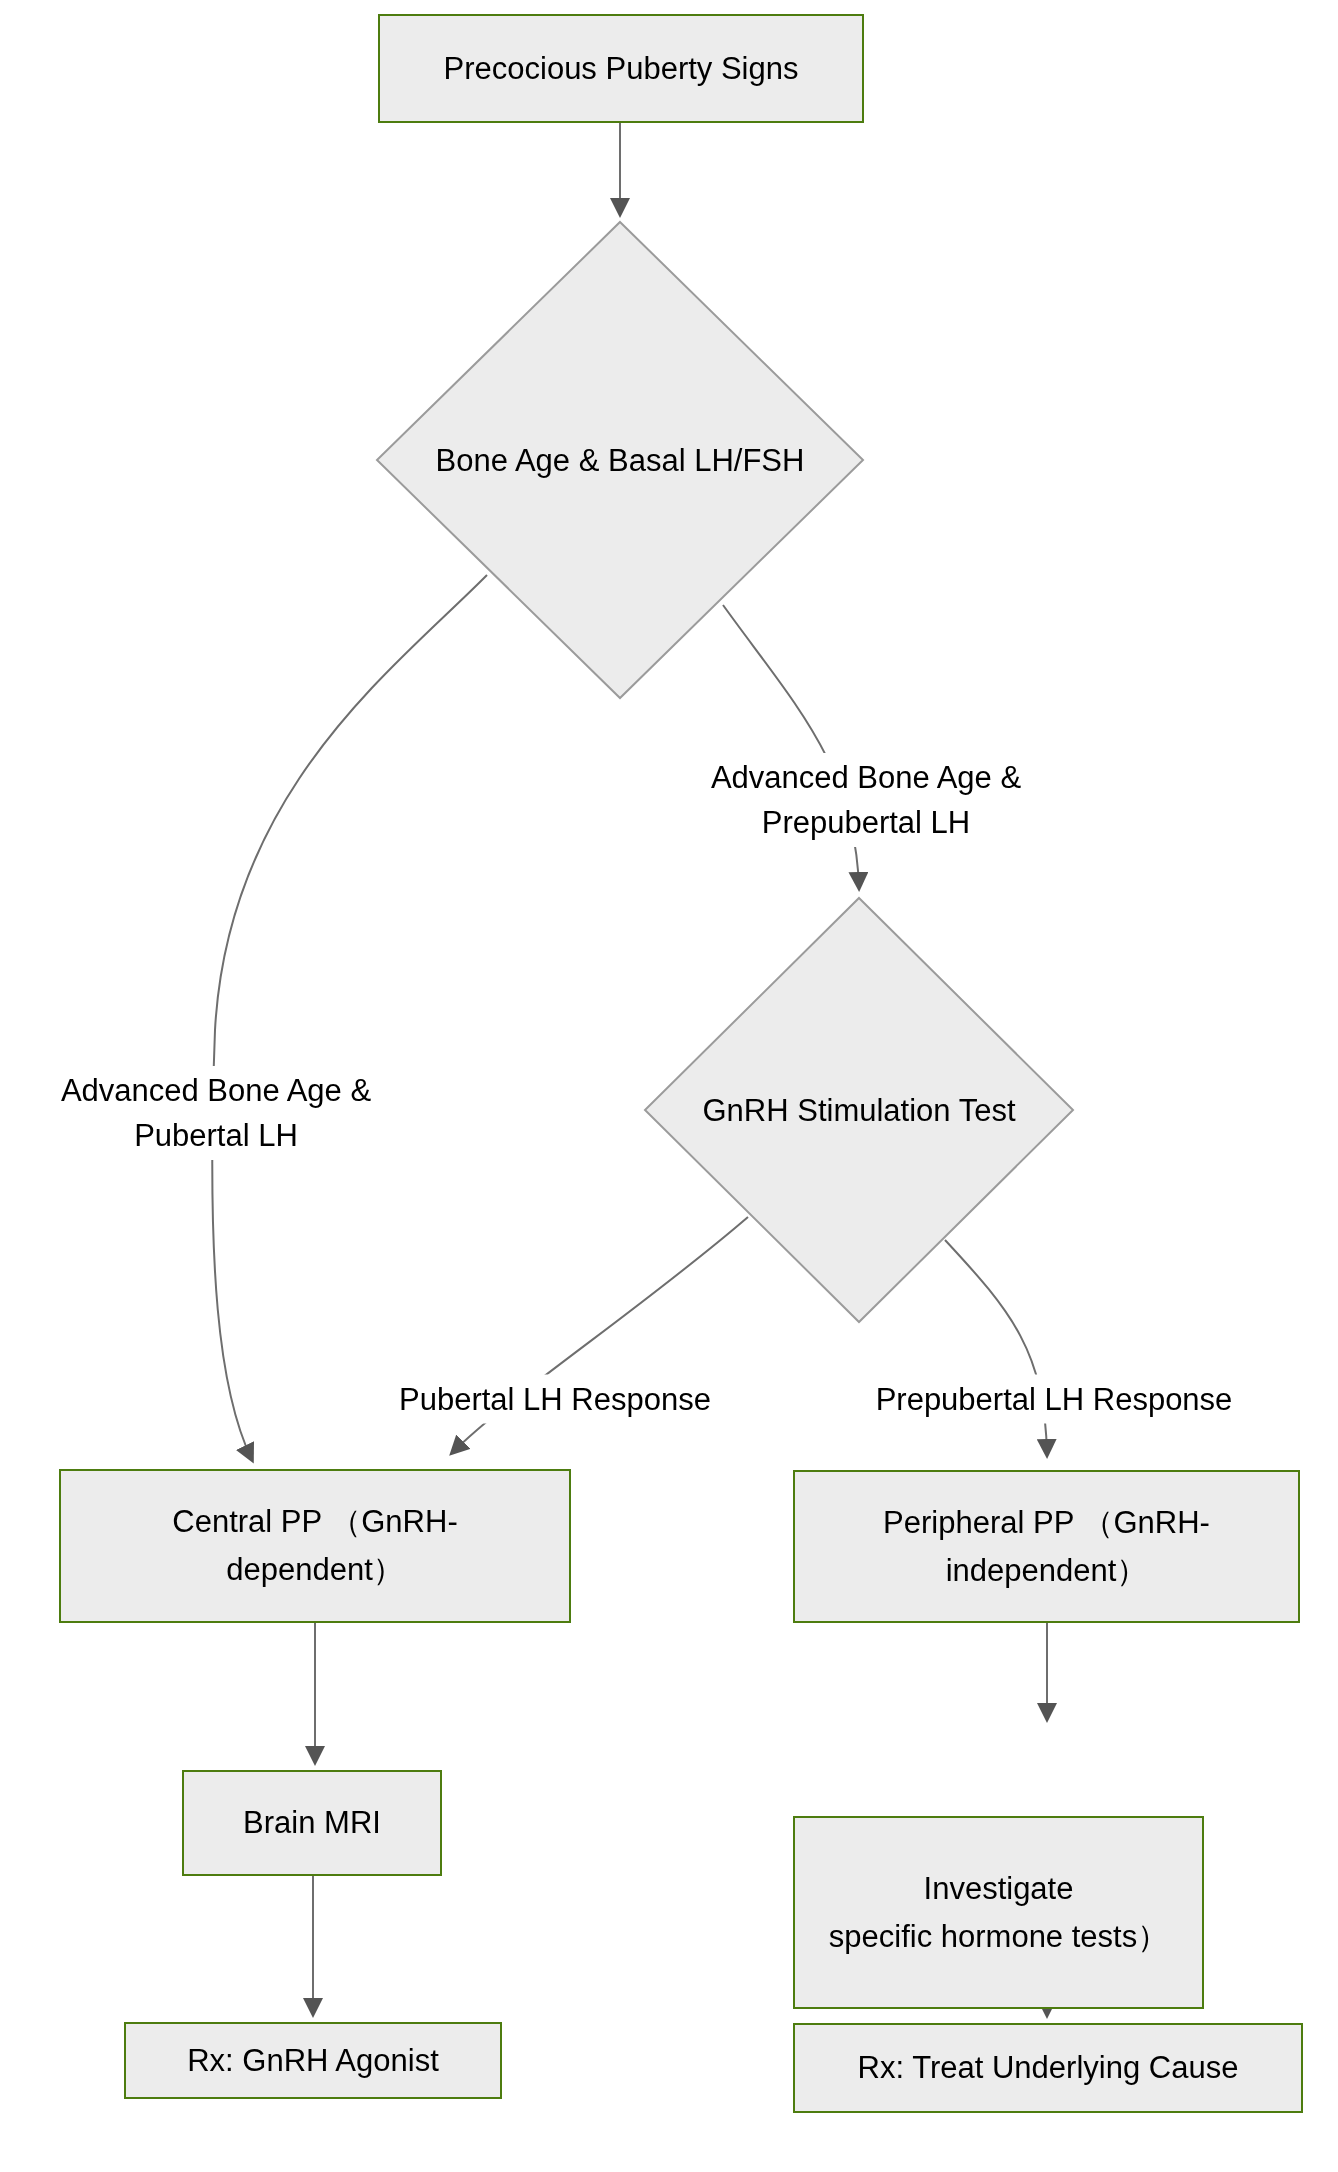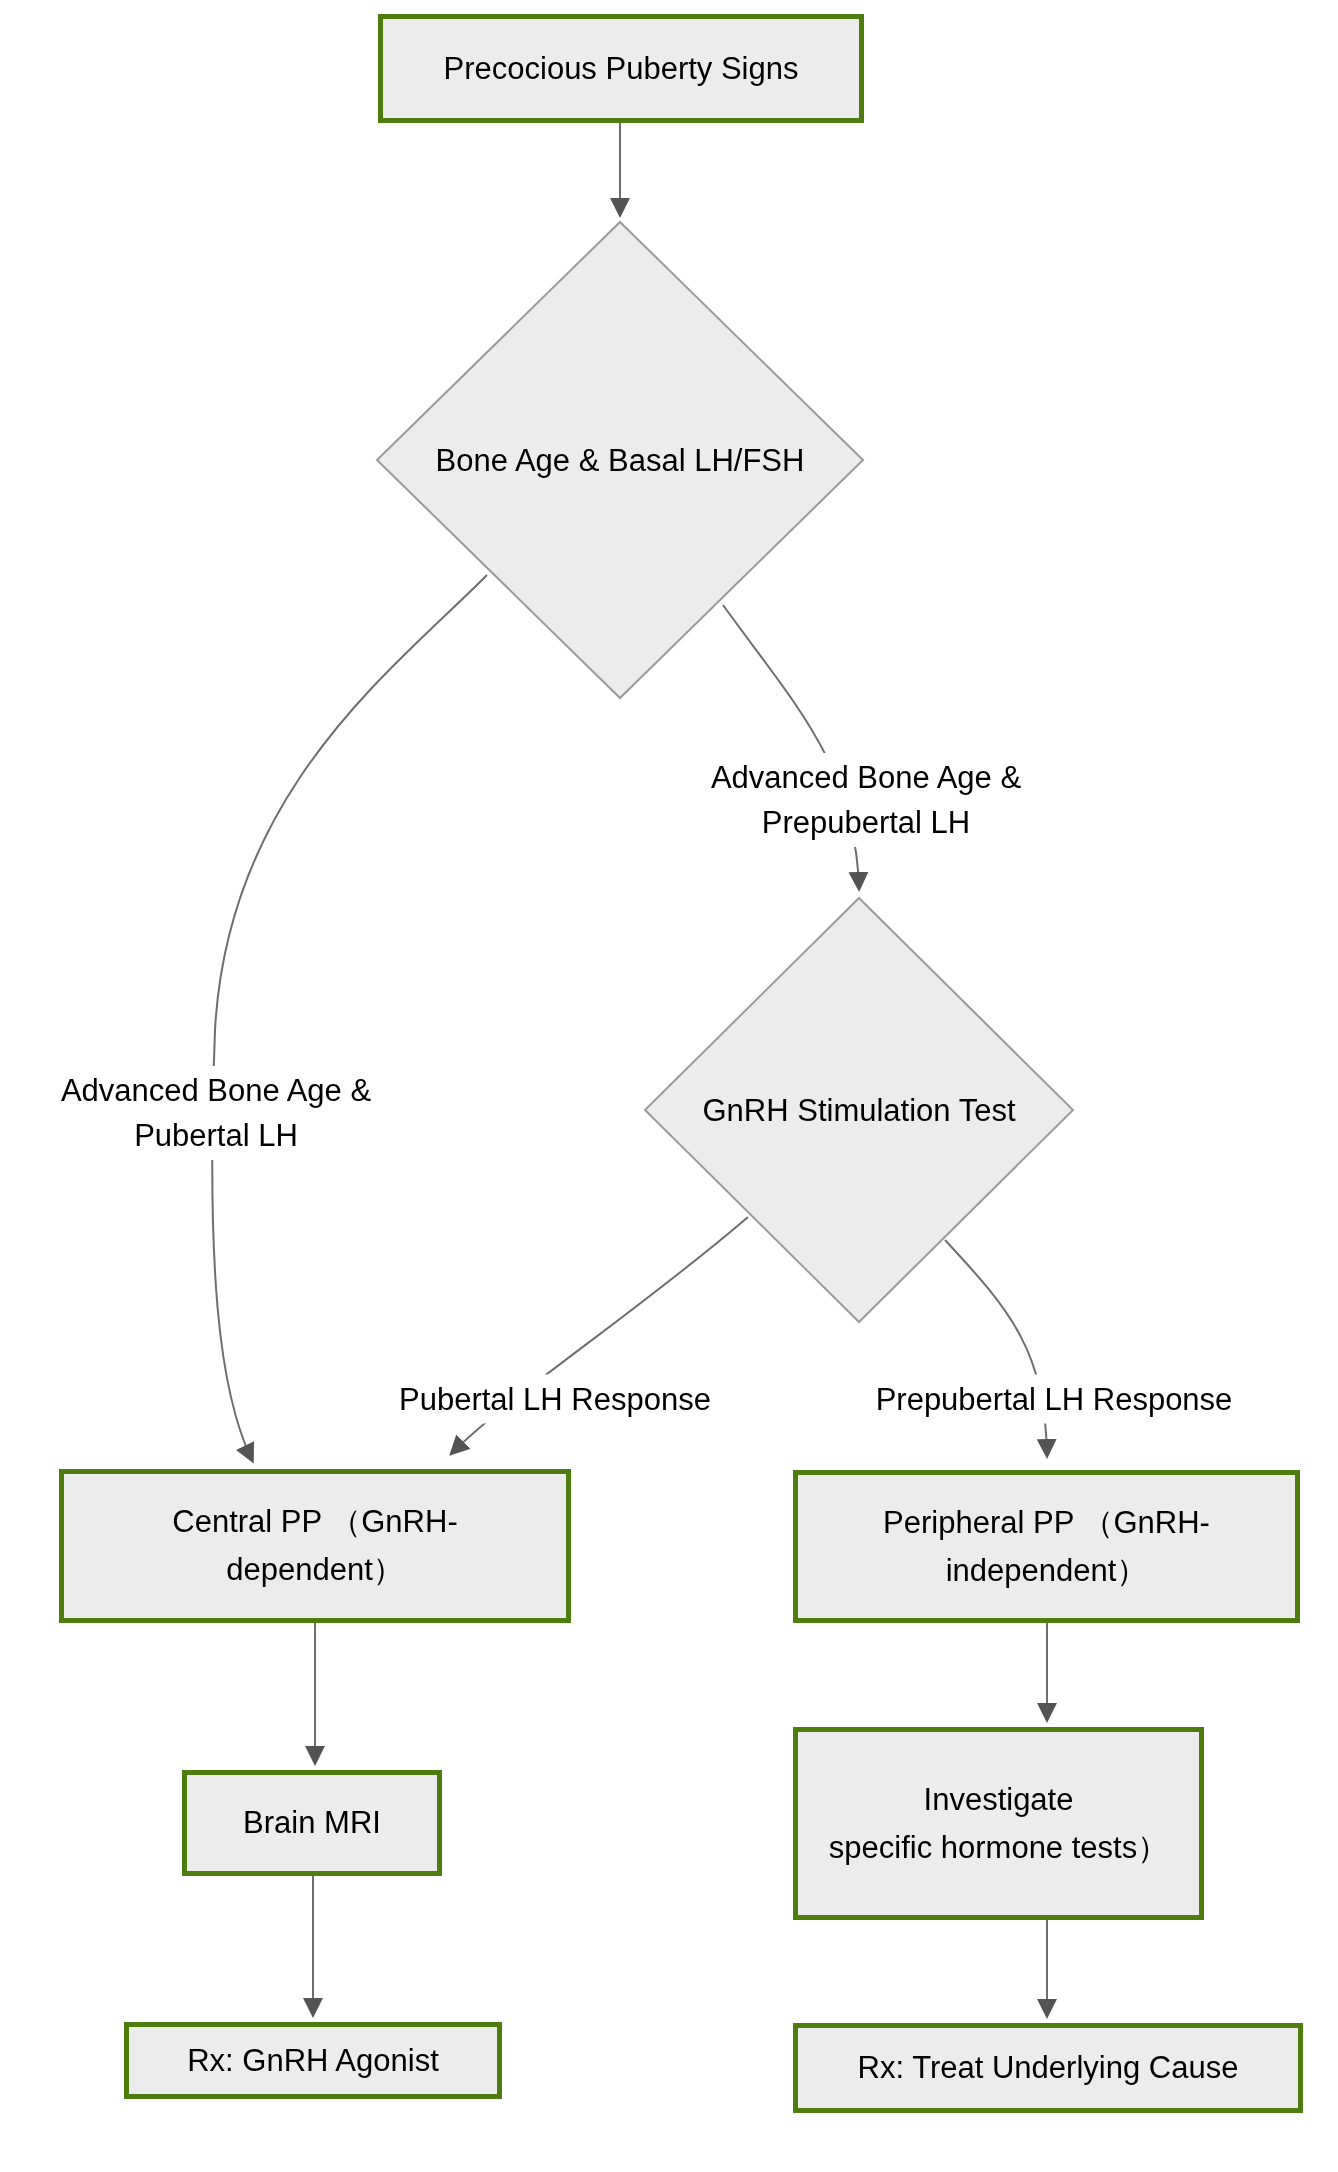--- a/index.html
+++ b/index.html
@@ -13,21 +13,21 @@
     overflow: hidden;
   }
   .edges-svg {
     position: absolute;
     left: 0; top: 0;
     width: 1338px; height: 2172px;
   }
   .node {
     position: absolute;
     background: #ececec;
-    border: 5px solid #4d7c0f;
+    border: 2px solid #4d7c0f;
     box-sizing: border-box;
     display: flex;
     flex-direction: column;
     align-items: center;
     justify-content: center;
     text-align: center;
     font-size: 31px;
     line-height: 48px;
   }
   .dlabel {
@@ -86,21 +86,21 @@
 
   <div class="node" style="left:793px; top:1470px; width:507px; height:153px;">
     <div>Peripheral PP （GnRH-</div>
     <div>independent）</div>
   </div>
 
   <div class="node" style="left:182px; top:1770px; width:260px; height:106px;">
     <div>Brain MRI</div>
   </div>
 
-  <div class="node" style="left:793px; top:1727px; width:411px; height:193px;">
+  <div class="node" style="left:793px; top:1816px; width:411px; height:193px;">
     <div>Investigate</div>
     <div>specific hormone tests）</div>
   </div>
 
   <div class="node" style="left:124px; top:2022px; width:378px; height:77px;">
     <div>Rx: GnRH Agonist</div>
   </div>
 
   <div class="node" style="left:793px; top:2023px; width:510px; height:90px;">
     <div>Rx: Treat Underlying Cause</div>

